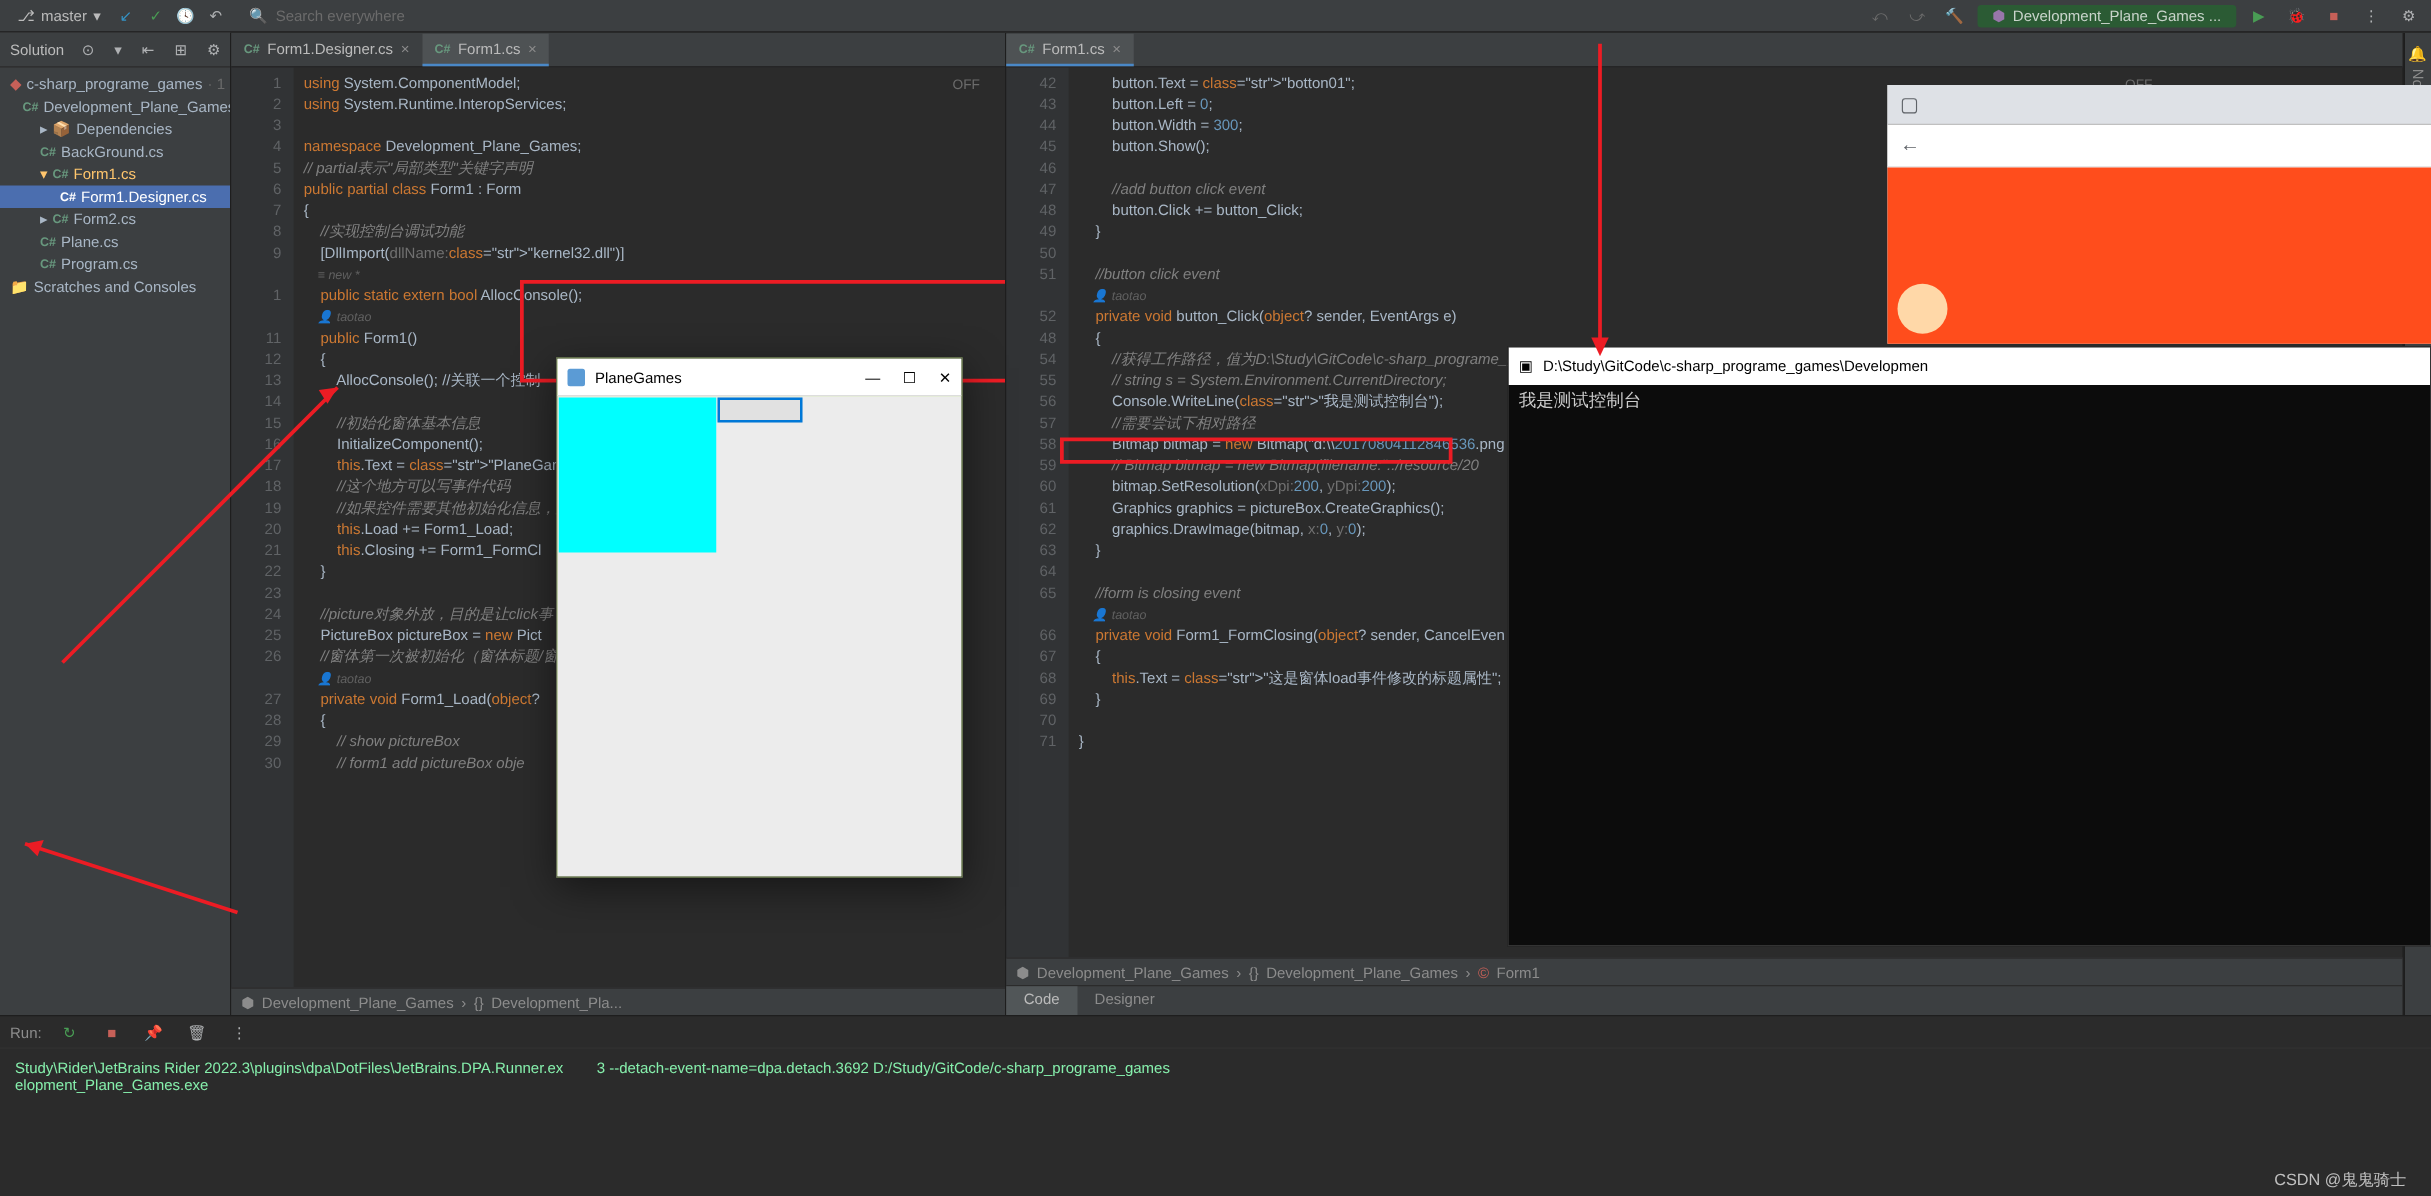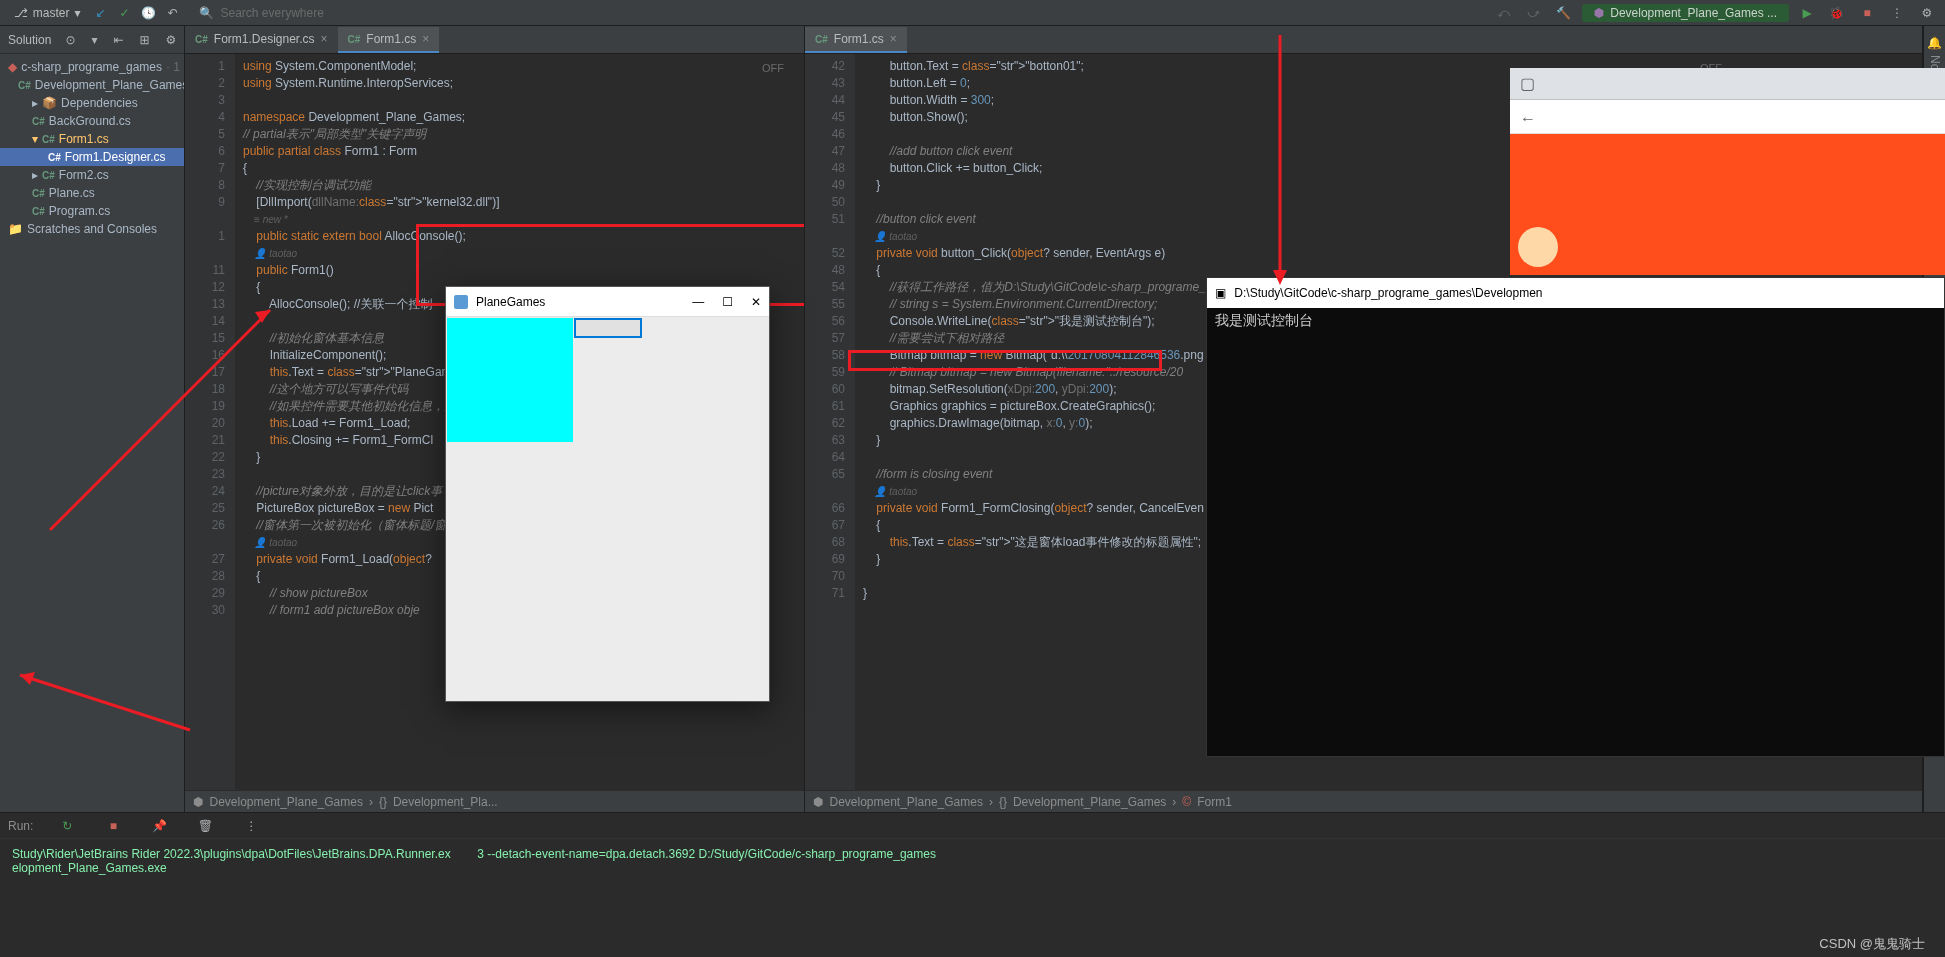--- a/index.html
+++ b/index.html
@@ -37,21 +37,21 @@
 .off-label{position:absolute;right:20px;top:6px;color:#6B6B6B;font-size:11px;writing-mode:horizontal-tb}
 .redbox1{position:absolute;border:3px solid #EC1C24;left:231px;top:170px;width:415px;height:82px;pointer-events:none}
 .redbox2{position:absolute;border:3px solid #EC1C24;left:43px;top:296px;width:314px;height:21px;pointer-events:none}
 .right-rail{width:22px;background:#3C3F41;border-left:1px solid #1E1E1E;display:flex;flex-direction:column;align-items:center;gap:15px;padding-top:10px}
 .rail-item{writing-mode:vertical-rl;color:#8C8C8C;font-size:11px;cursor:pointer;display:flex;align-items:center;gap:4px}
 .breadcrumb{height:22px;background:#3C3F41;display:flex;align-items:center;padding:0 8px;gap:6px;color:#8C8C8C;font-size:11px;border-top:1px solid #2B2B2B}
 .subtabs{height:24px;background:#3C3F41;display:flex;border-top:1px solid #2B2B2B}
 .subtab{padding:3px 14px;color:#8C8C8C;cursor:pointer}
 .subtab.active{background:#515658;color:#BBB}
 .run-panel{height:145px;background:#2B2B2B;border-top:1px solid #1E1E1E;display:flex}
-.run-header{height:26px;display:flex;align-items:center;padding:0 8px;gap:22px;color:#8C8C8C;border-bottom:1px solid #323232}
+.run-header{height:26px;display:flex;align-items:center;padding:0 8px;gap:10px;color:#8C8C8C;border-bottom:1px solid #323232}
 .run-content{padding:8px 12px;font-family:Consolas,monospace;font-size:12px;color:#86efac;white-space:pre}
 .plane-window{position:absolute;left:445px;top:286px;width:325px;height:416px;background:#bef264;box-shadow:0 8px 30px rgba(0,0,0,.5);border:1px solid #555}
 .pw-title{height:30px;background:#FFF;display:flex;align-items:center;padding:0 8px;gap:8px;color:#000;border-bottom:1px solid #DDD}
 .pw-icon{width:14px;height:14px;background:#5B9BD5;border-radius:2px}
 .pw-title span{flex:1;font-size:12px}
 .pw-btns{display:flex;gap:18px;color:#000}
 .pw-body{position:relative;height:calc(100% - 30px);background:#ECECEC}
 .cyan-box{position:absolute;left:1px;top:1px;width:126px;height:124px;background:#00FFFF}
 .btn01{position:absolute;left:128px;top:1px;width:68px;height:20px;background:#E1E1E1;border:2px solid #0078D7}
 .console-window{position:absolute;left:1206px;top:277px;width:739px;height:480px;background:#0C0C0C;color:#CCCCCC;border:1px solid #333}
@@ -272,20 +272,24 @@
       <div class="breadcrumb">
         <span>⬢</span>
           <span>Development_Plane_Games</span>
           <span>›</span>
         <span>{}</span>
           <span>Development_Plane_Games</span>
           <span>›</span>
         <span style="color:#C76058">©</span>
           <span>Form1</span>
       </div>
+      <div class="subtabs">
+        <div class="subtab active">Code</div>
+        <div class="subtab">Designer</div>
+      </div>
     </div>
   </div>
 
   <div class="right-rail">
     <div class="rail-item">
         <span>🔔</span>
         <span>Notifications</span>
       </div>
     <div class="rail-item">
         <span>IL Viewer</span>

